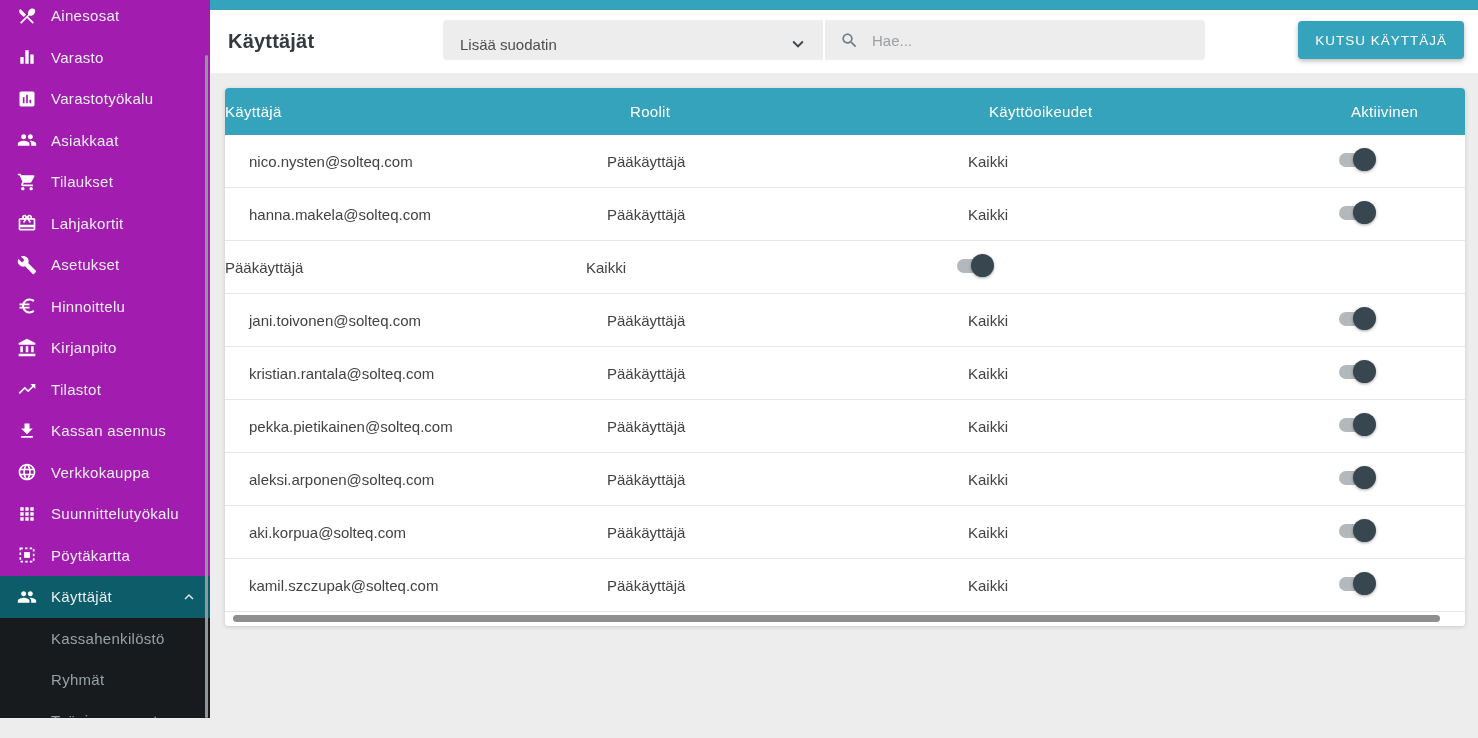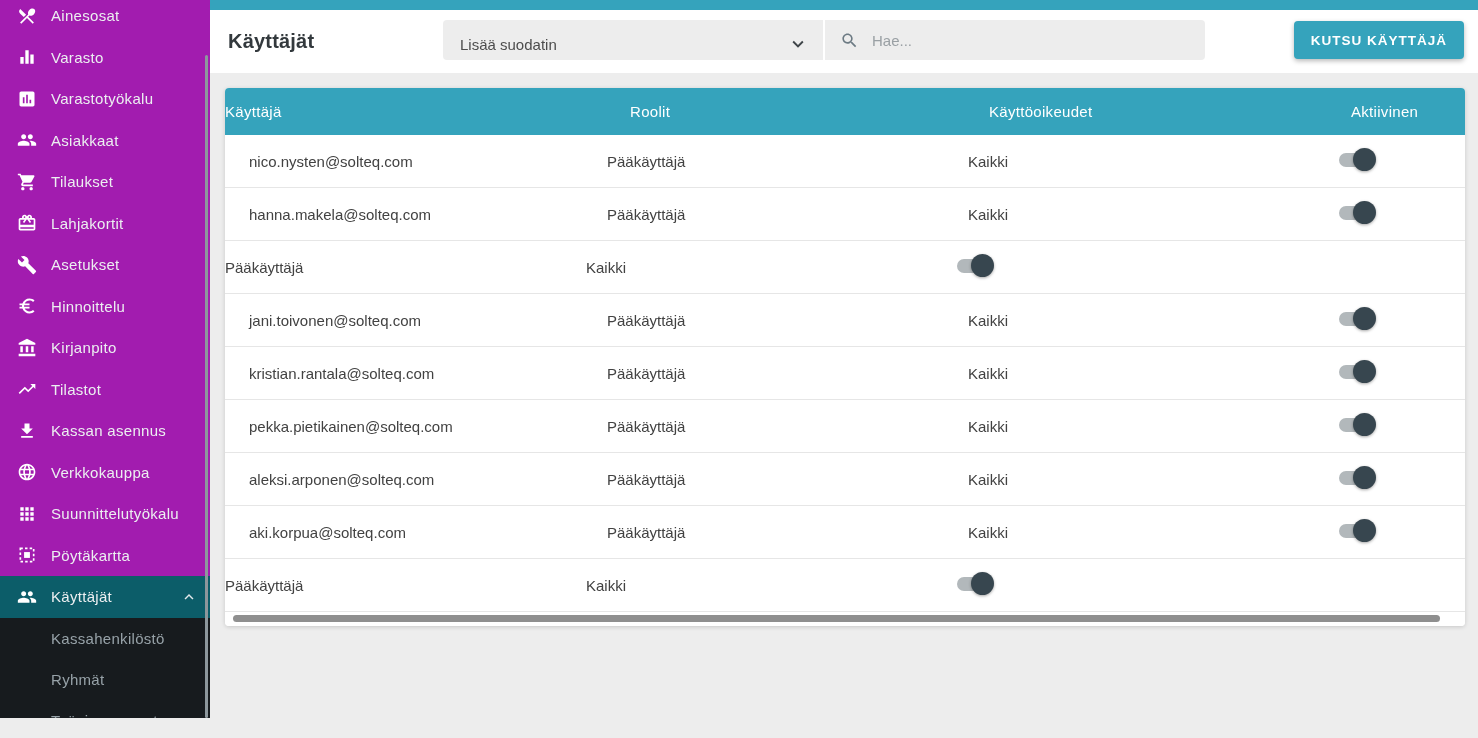--- a/index.html
+++ b/index.html
@@ -59,21 +59,21 @@
   }
   .search-box .mag { display: flex; color: #6d7b84; margin-right: 11px; flex: none; }
   .search-box input {
     border: 0; background: transparent; outline: none; width: 100%;
     font-size: 15px; color: #000000; font-family: inherit;
   }
   .search-box input::placeholder { color: #9aa0a4; }
   .invite-btn {
     position: absolute; right: 14px; top: 21px; height: 38px; padding: 0 17px;
     background: #35a3bc; color: #fff; border: 0; border-radius: 4px;
-    font-family: inherit; font-size: 13.5px; font-weight: 700; letter-spacing: 1px;
+    font-family: inherit; font-size: 13.5px; font-weight: 400; letter-spacing: 1px;
     box-shadow: 0 2px 5px rgba(0,0,0,.28); cursor: pointer;
   }
 
   
   .table-card {
     position: absolute; left: 15px; top: 88px; width: 1240px;
     background: #fff; border-radius: 4px;
     box-shadow: 0 1px 4px rgba(0,0,0,.16);
   }
   .thead {
@@ -386,20 +386,21 @@
     <div class="td2"><span>Pääkäyttäjä</span></div>
     <div class="td3"><span>Kaikki</span></div>
     <div class="td4">
       <span class="switch on">
         <span class="track"></span>
         <span class="knob"></span>
       </span>
     </div>
   </div>
           <div class="trow">
+    <div class="td1"><span>kamil.szczupak@solteq.com</span></div>
     <div class="td2"><span>Pääkäyttäjä</span></div>
     <div class="td3"><span>Kaikki</span></div>
     <div class="td4">
       <span class="switch on">
         <span class="track"></span>
         <span class="knob"></span>
       </span>
     </div>
   </div>
         </div>

